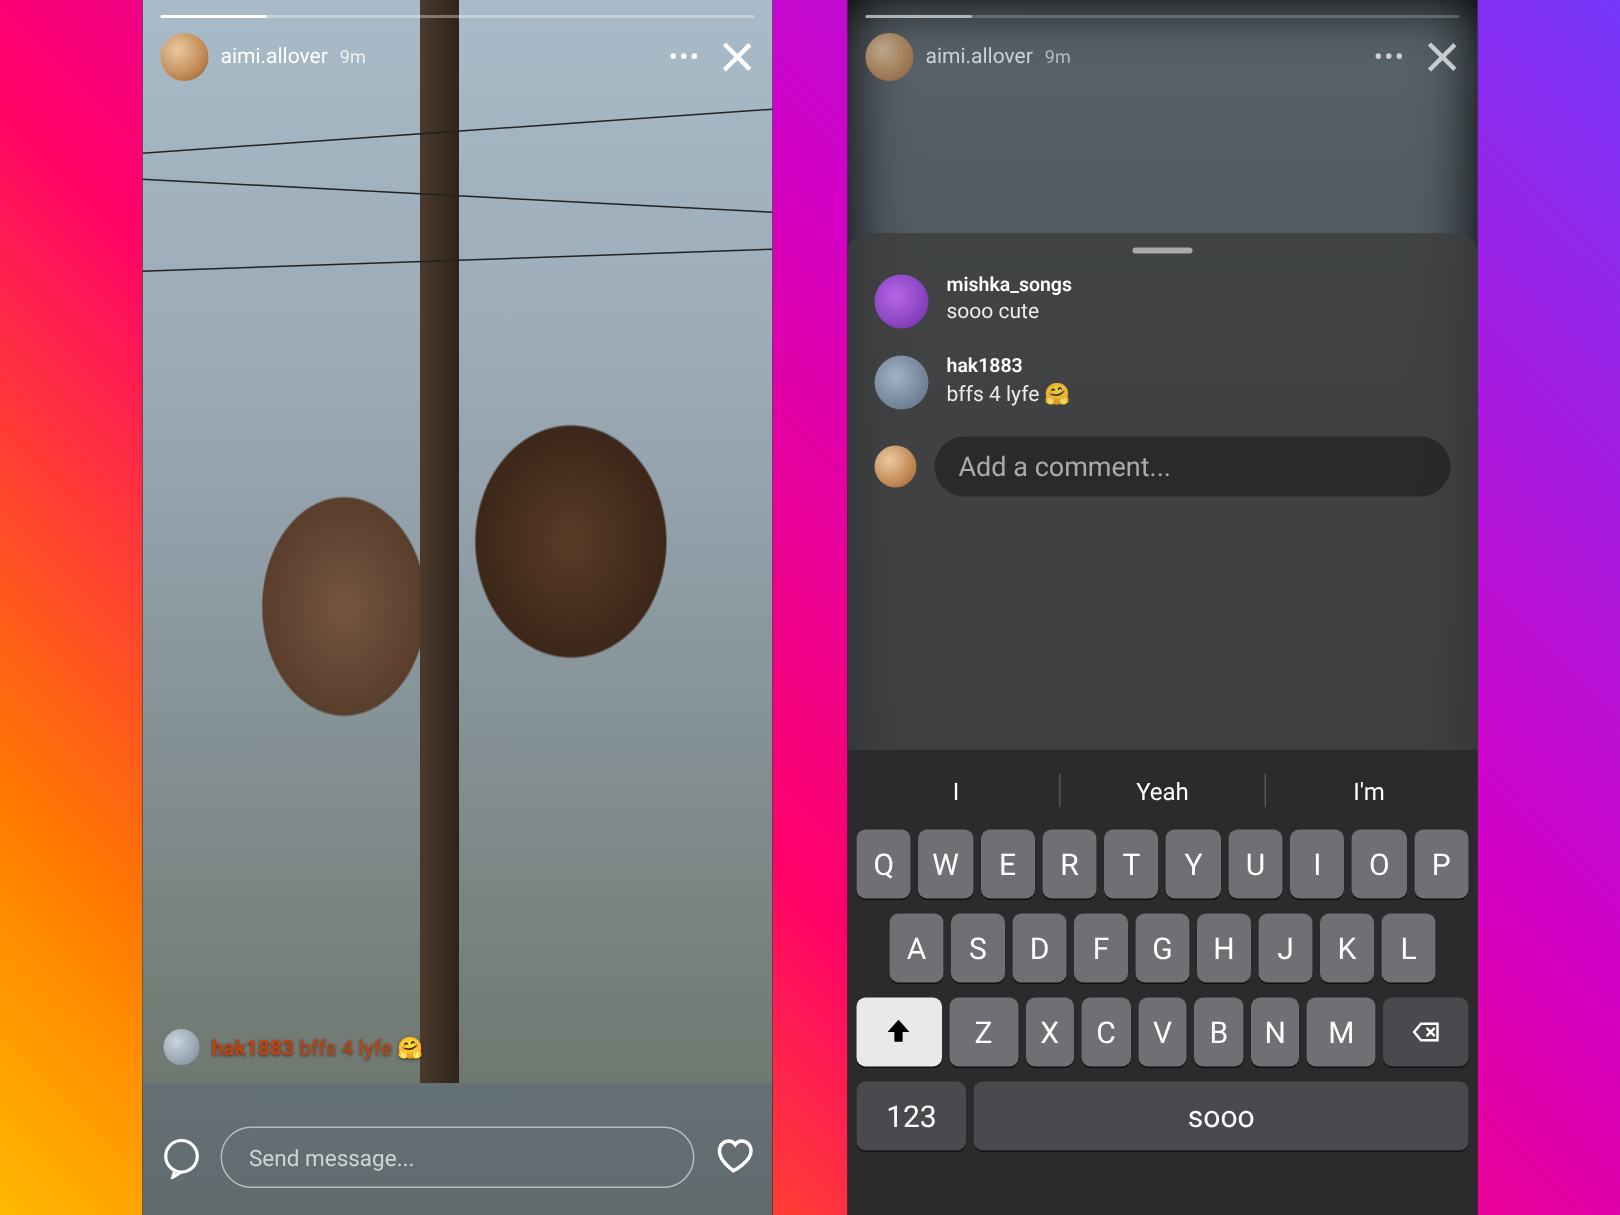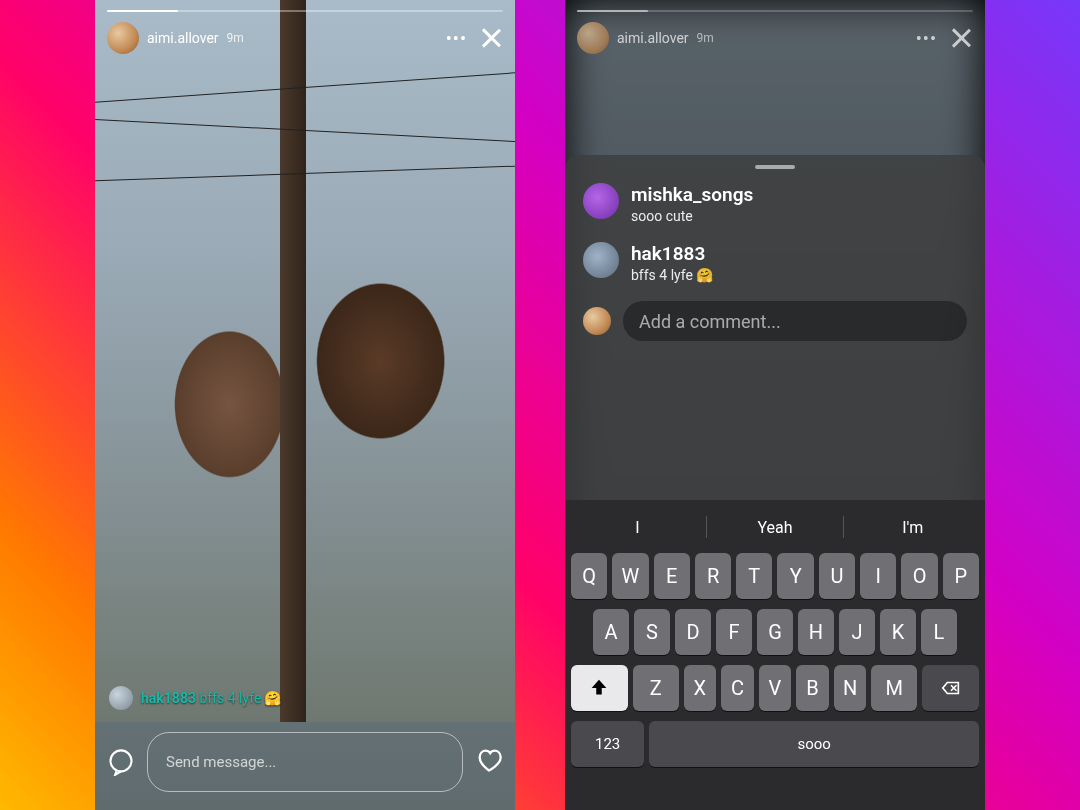--- a/index.html
+++ b/index.html
@@ -21,56 +21,56 @@
   .close::before,.close::after { content:""; position:absolute; left:11px; top:0; width:2.5px; height:24px; background:#fff; }
   .close::before { transform:rotate(45deg); }
   .close::after { transform:rotate(-45deg); }
   .photo { position:absolute; top:0; left:0; right:0; bottom:88px; overflow:hidden; }
   .photo-scene { position:absolute; inset:0; background:
     radial-gradient(ellipse 140px 170px at 68% 50%,#5A3B27 0%,#3C2719 45%,transparent 46%),
     radial-gradient(ellipse 120px 160px at 32% 56%,#765542 0%,#5A3E2C 45%,transparent 46%),
     linear-gradient(180deg,#A9BBC8 0%,#9AAAB6 35%,#8D9BA3 55%,#6F7870 100%); }
   .pole { position:absolute; left:44%; top:0; width:26px; height:100%; background:linear-gradient(90deg,#4B3A2C,#2F231A); }
   .wire { position:absolute; height:1px; background:#222; width:140%; left:-20%; }
-  .overlay-comment { position:absolute; bottom:100px; left:14px; display:flex; align-items:center; gap:8px; color:#14b8a6; font-size:14px; text-shadow:0 1px 2px rgba(0,0,0,.6); }
+  .overlay-comment { position:absolute; bottom:100px; left:14px; display:flex; align-items:center; gap:8px; color:#c2410c; font-size:14px; text-shadow:0 1px 2px rgba(0,0,0,.6); }
   .overlay-comment .avatar { width:24px; height:24px; background:radial-gradient(circle at 35% 35%,#C9D4DC,#7A8894); }
   .footer { position:absolute; bottom:18px; left:12px; right:12px; display:flex; align-items:center; gap:12px; }
   .chat-icon { width:28px; height:28px; position:relative; }
   .chat-icon svg { width:28px; height:28px; }
-  .msg-input { flex:1; height:60px; border-radius:22px; border:1px solid rgba(255,255,255,.55); background:transparent; color:#fff; padding:0 18px; font-size:15px; }
+  .msg-input { flex:1; height:41px; border-radius:22px; border:1px solid rgba(255,255,255,.55); background:transparent; color:#fff; padding:0 18px; font-size:15px; }
   .msg-input::placeholder { color:rgba(255,255,255,.7); }
   .heart-icon svg { width:28px; height:28px; }
 
   
   .dim { position:absolute; inset:0; }
   .sheet { position:absolute; left:0; right:0; top:155px; bottom:310px; background:rgba(60,60,60,.78); backdrop-filter:blur(6px); border-top-left-radius:14px; border-top-right-radius:14px; padding:18px 18px 10px; overflow:hidden; }
   .grabber { width:40px; height:4px; background:rgba(255,255,255,.55); border-radius:2px; margin:-8px auto 14px; }
   .comment { display:flex; gap:12px; margin-bottom:18px; }
   .comment .av { width:36px; height:36px; border-radius:50%; flex-shrink:0; }
   .av.a1 { background:radial-gradient(circle at 40% 40%,#B766E8,#6E2FA8); }
   .av.a2 { background:radial-gradient(circle at 40% 40%,#C4A484,#7A5B3E); }
   .av.a3 { background:radial-gradient(circle at 40% 40%,#9FB3C8,#5B6B7D); }
   .cbody { color:#fff; font-size:14px; }
-  .cuser { font-weight:600; margin-bottom:2px; font-size:19px; }
+  .cuser { font-weight:600; margin-bottom:2px; font-size:13px; }
   .ctext { color:rgba(255,255,255,.9); }
   .emoji { display:inline-block; }
   .add-row { display:flex; gap:12px; align-items:center; margin-top:10px; }
   .add-input { flex:1; height:40px; border-radius:20px; background:rgba(0,0,0,.35); border:none; color:#fff; padding:0 16px; font-size:18px; }
   .add-input::placeholder { color:rgba(255,255,255,.6); }
   
   .kb { position:absolute; left:0; right:0; bottom:0; height:310px; background:#2B2B2D; padding:6px 4px 8px; display:flex; flex-direction:column; }
   .suggest { display:flex; height:42px; align-items:center; color:#fff; font-size:16px; }
   .suggest div { flex:1; text-align:center; }
   .suggest .sep { width:1px; flex:0 0 1px; height:22px; background:#555; }
   .krow { display:flex; gap:5px; margin:5px 2px; }
   .key { flex:1; height:46px; background:#6F6F74; border-radius:6px; color:#fff; font-size:20px; display:flex; align-items:center; justify-content:center; box-shadow:0 1px 0 #111; cursor:pointer; }
   .key.dark { background:#4A4A4E; }
   .krow.r2 { padding:0 22px; }
   .krow.r3 .key:first-child,.krow.r3 .key:last-child { flex:1.4; }
-  .krow.r4 .key { font-size:15px; }
+  .krow.r4 .key { font-size:20px; }
   .krow.r4 .space { flex:4.5; }
   .shift svg,.bksp svg { width:22px; height:22px; }
   .key.shift { background:#E9E9EB; }
 </style>
 </head>
 <body>
 
 <div class="phone">
   <div class="story-bg"></div>
   <div class="photo">

